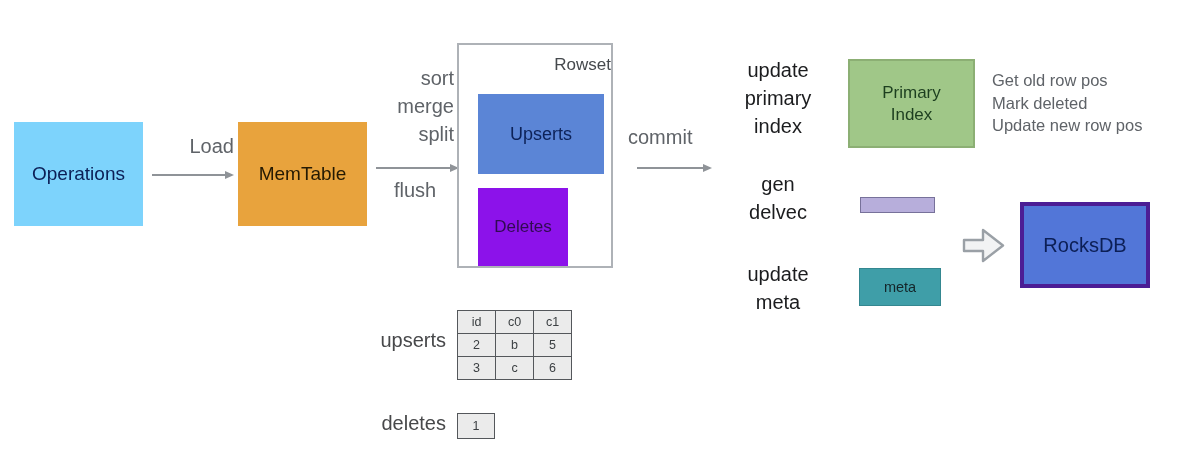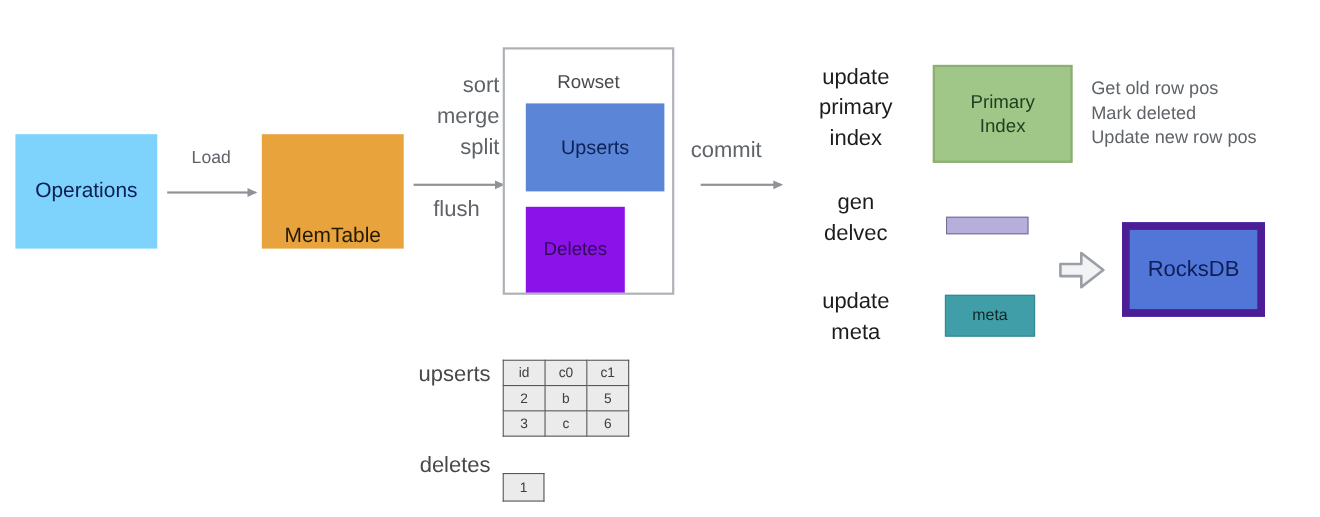--- a/index.html
+++ b/index.html
@@ -19,56 +19,56 @@
 
   
   .arrow { position:absolute; height:0; border-top:2px solid #8f9398; }
   .arrow::after {
     content:""; position:absolute; right:-2px; top:-5px; width:0; height:0;
     border-left:9px solid #8f9398; border-top:4px solid transparent; border-bottom:4px solid transparent;
   }
 
   
   #operations { left:14px; top:122px; width:129px; height:104px; background:#7dd3fc; color:#0b1e55; font-size:19px; }
-  #load-label { left:150px; top:135px; width:84px; font-size:16px; text-align:center; }
+  #load-label { left:150px; top:135px; width:84px; font-size:20px; text-align:right; }
   #load-arrow { left:152px; top:174px; width:80px; }
-  #memtable   { left:238px; top:122px; width:129px; height:104px; background:#e8a33d; color:#241a03; font-size:19px;align-items:flex-end; }
+  #memtable   { left:238px; top:122px; width:129px; height:104px; background:#e8a33d; color:#241a03; font-size:19px; }
 
   #sms-label   { left:376px; top:64px; width:78px; font-size:20px; line-height:28px; text-align:right; }
   #flush-arrow { left:376px; top:167px; width:81px; }
   #flush-label { left:376px; top:179px; width:78px; font-size:20px; text-align:center; }
 
   
   #rowset { left:457px; top:43px; width:156px; height:225px; border:2px solid #aeb2b7; background:#ffffff; }
-  #rowset-title { position:absolute; left:0; top:20px; width:100%; text-align:center; color:#45494d; font-size:17px; }
+  #rowset-title { position:absolute; left:0; top:10px; width:100%; text-align:right; color:#45494d; font-size:17px; }
   #upserts-box { left:19px; top:49px; width:126px; height:80px; background:#5b85d6; color:#0d2258; font-size:18px; }
   #deletes-box { left:19px; top:143px; width:90px; height:78px; background:#8c12ea; color:#310a52; font-size:17px; }
 
   #commit-label { left:628px; top:126px; width:92px; font-size:20px; text-align:left; }
   #commit-arrow { left:637px; top:167px; width:73px; }
 
   
   #upi-label { left:731px; top:56px;  width:94px; font-size:20px; line-height:28px; text-align:center; color:#1b1c1e; }
   #gd-label  { left:731px; top:170px; width:94px; font-size:20px; line-height:28px; text-align:center; color:#1b1c1e; }
   #um-label  { left:731px; top:260px; width:94px; font-size:20px; line-height:28px; text-align:center; color:#1b1c1e; }
 
   #pi-box { left:848px; top:59px; width:127px; height:89px; background:#a0c788; border:2px solid #8caf74; color:#1d3f1f; font-size:17px; line-height:22px; }
   #pi-notes { left:992px; top:69px; width:200px; font-size:16.5px; line-height:22.5px; }
 
   #delvec-bar { left:860px; top:197px; width:75px; height:16px; background:#b7aedb; border:1.5px solid #77719a; }
   #meta-box   { left:859px; top:268px; width:82px; height:38px; background:#3f9ea8; border:1px solid #348790; color:#14262a; font-size:14.5px; }
 
   #block-arrow { left:962px; top:226px; width:43px; height:39px; }
-  #rocksdb { left:1020px; top:202px; width:130px; height:86px; background:#5276d8; border:7px solid #4c1d95; color:#0c1f56; font-size:20px; }
+  #rocksdb { left:1020px; top:202px; width:130px; height:86px; background:#5276d8; border:4px solid #4c1d95; color:#0c1f56; font-size:20px; }
 
   
   #upserts-label { left:356px; top:329px; width:90px; font-size:20px; text-align:right; color:#47484a; }
   #deletes-label { left:356px; top:412px; width:90px; font-size:20px; text-align:right; color:#47484a; }
 
-  table.mini { position:absolute; border-collapse:collapse;margin-top:17px; }
+  table.mini { position:absolute; border-collapse:collapse; }
   table.mini td {
     width:38px; height:23px; border:1.6px solid #54575b; background:#ebebeb;
     text-align:center; font-size:12.5px; color:#3c4043; font-family:"Liberation Sans", sans-serif;
   }
   #upserts-table { left:457px; top:310px; }
   #delete-cell-wrap { left:457px; top:413px; }
   #delete-cell-wrap td { width:37px; height:25px; }
 </style>
 </head>
 <body>

